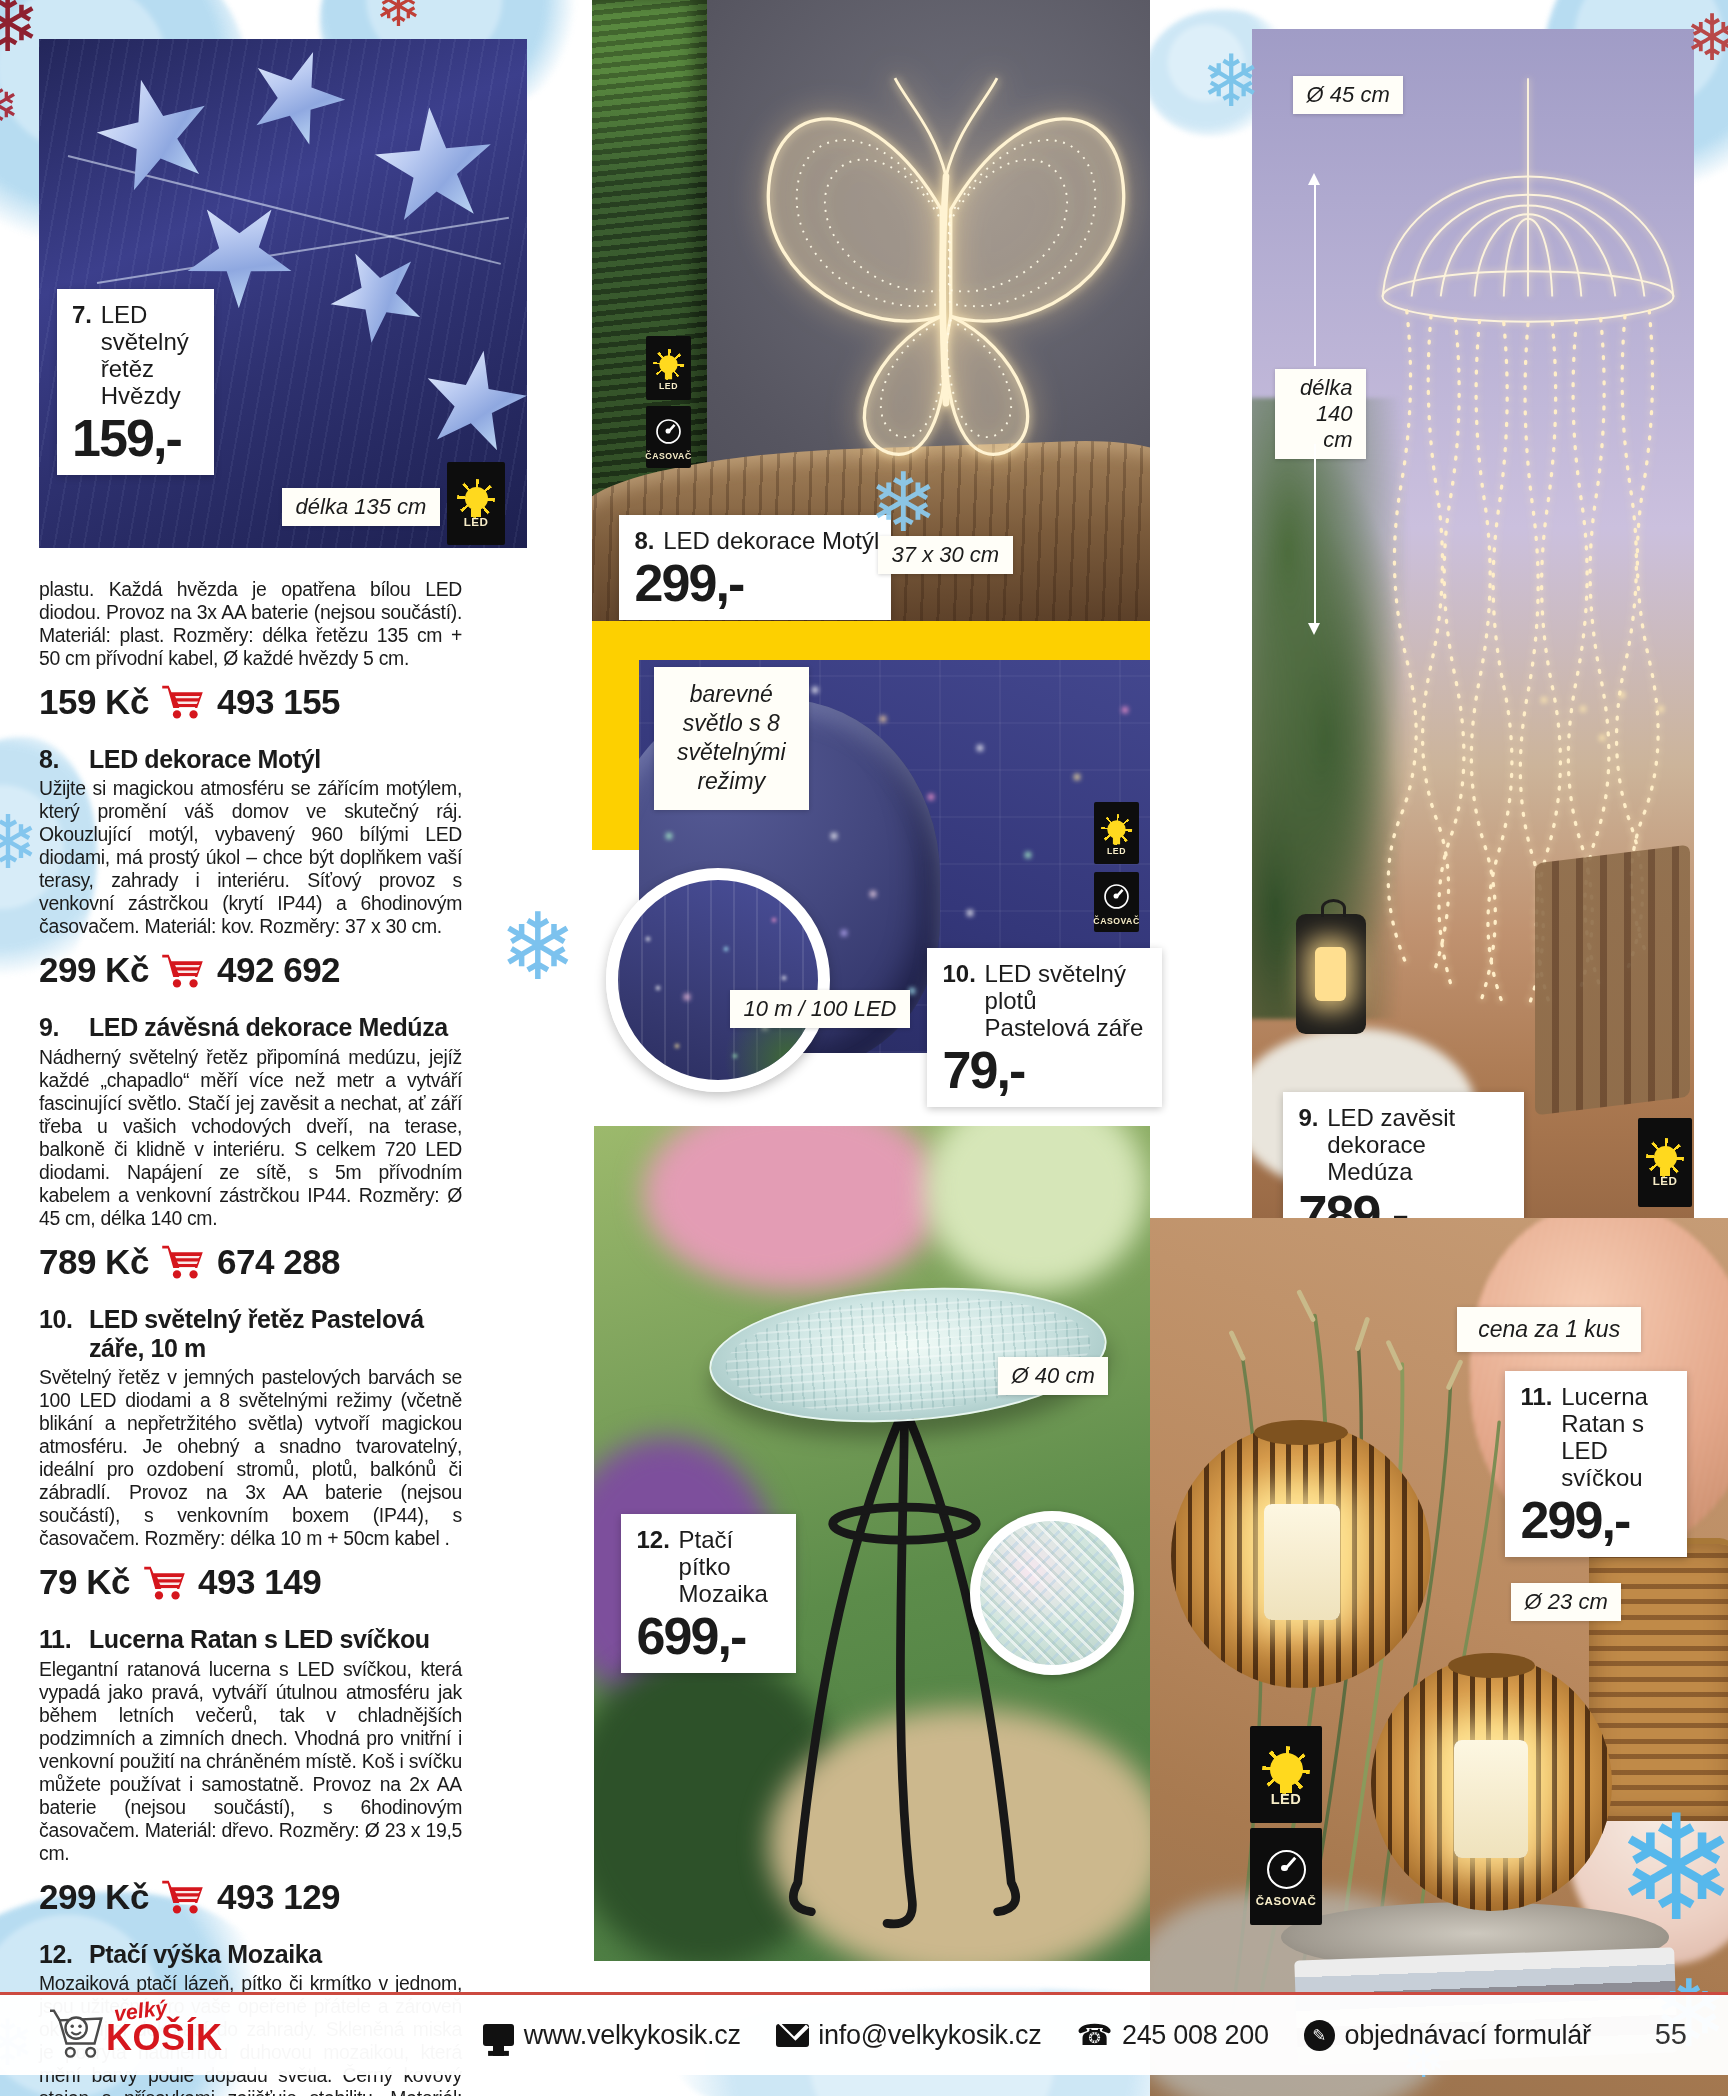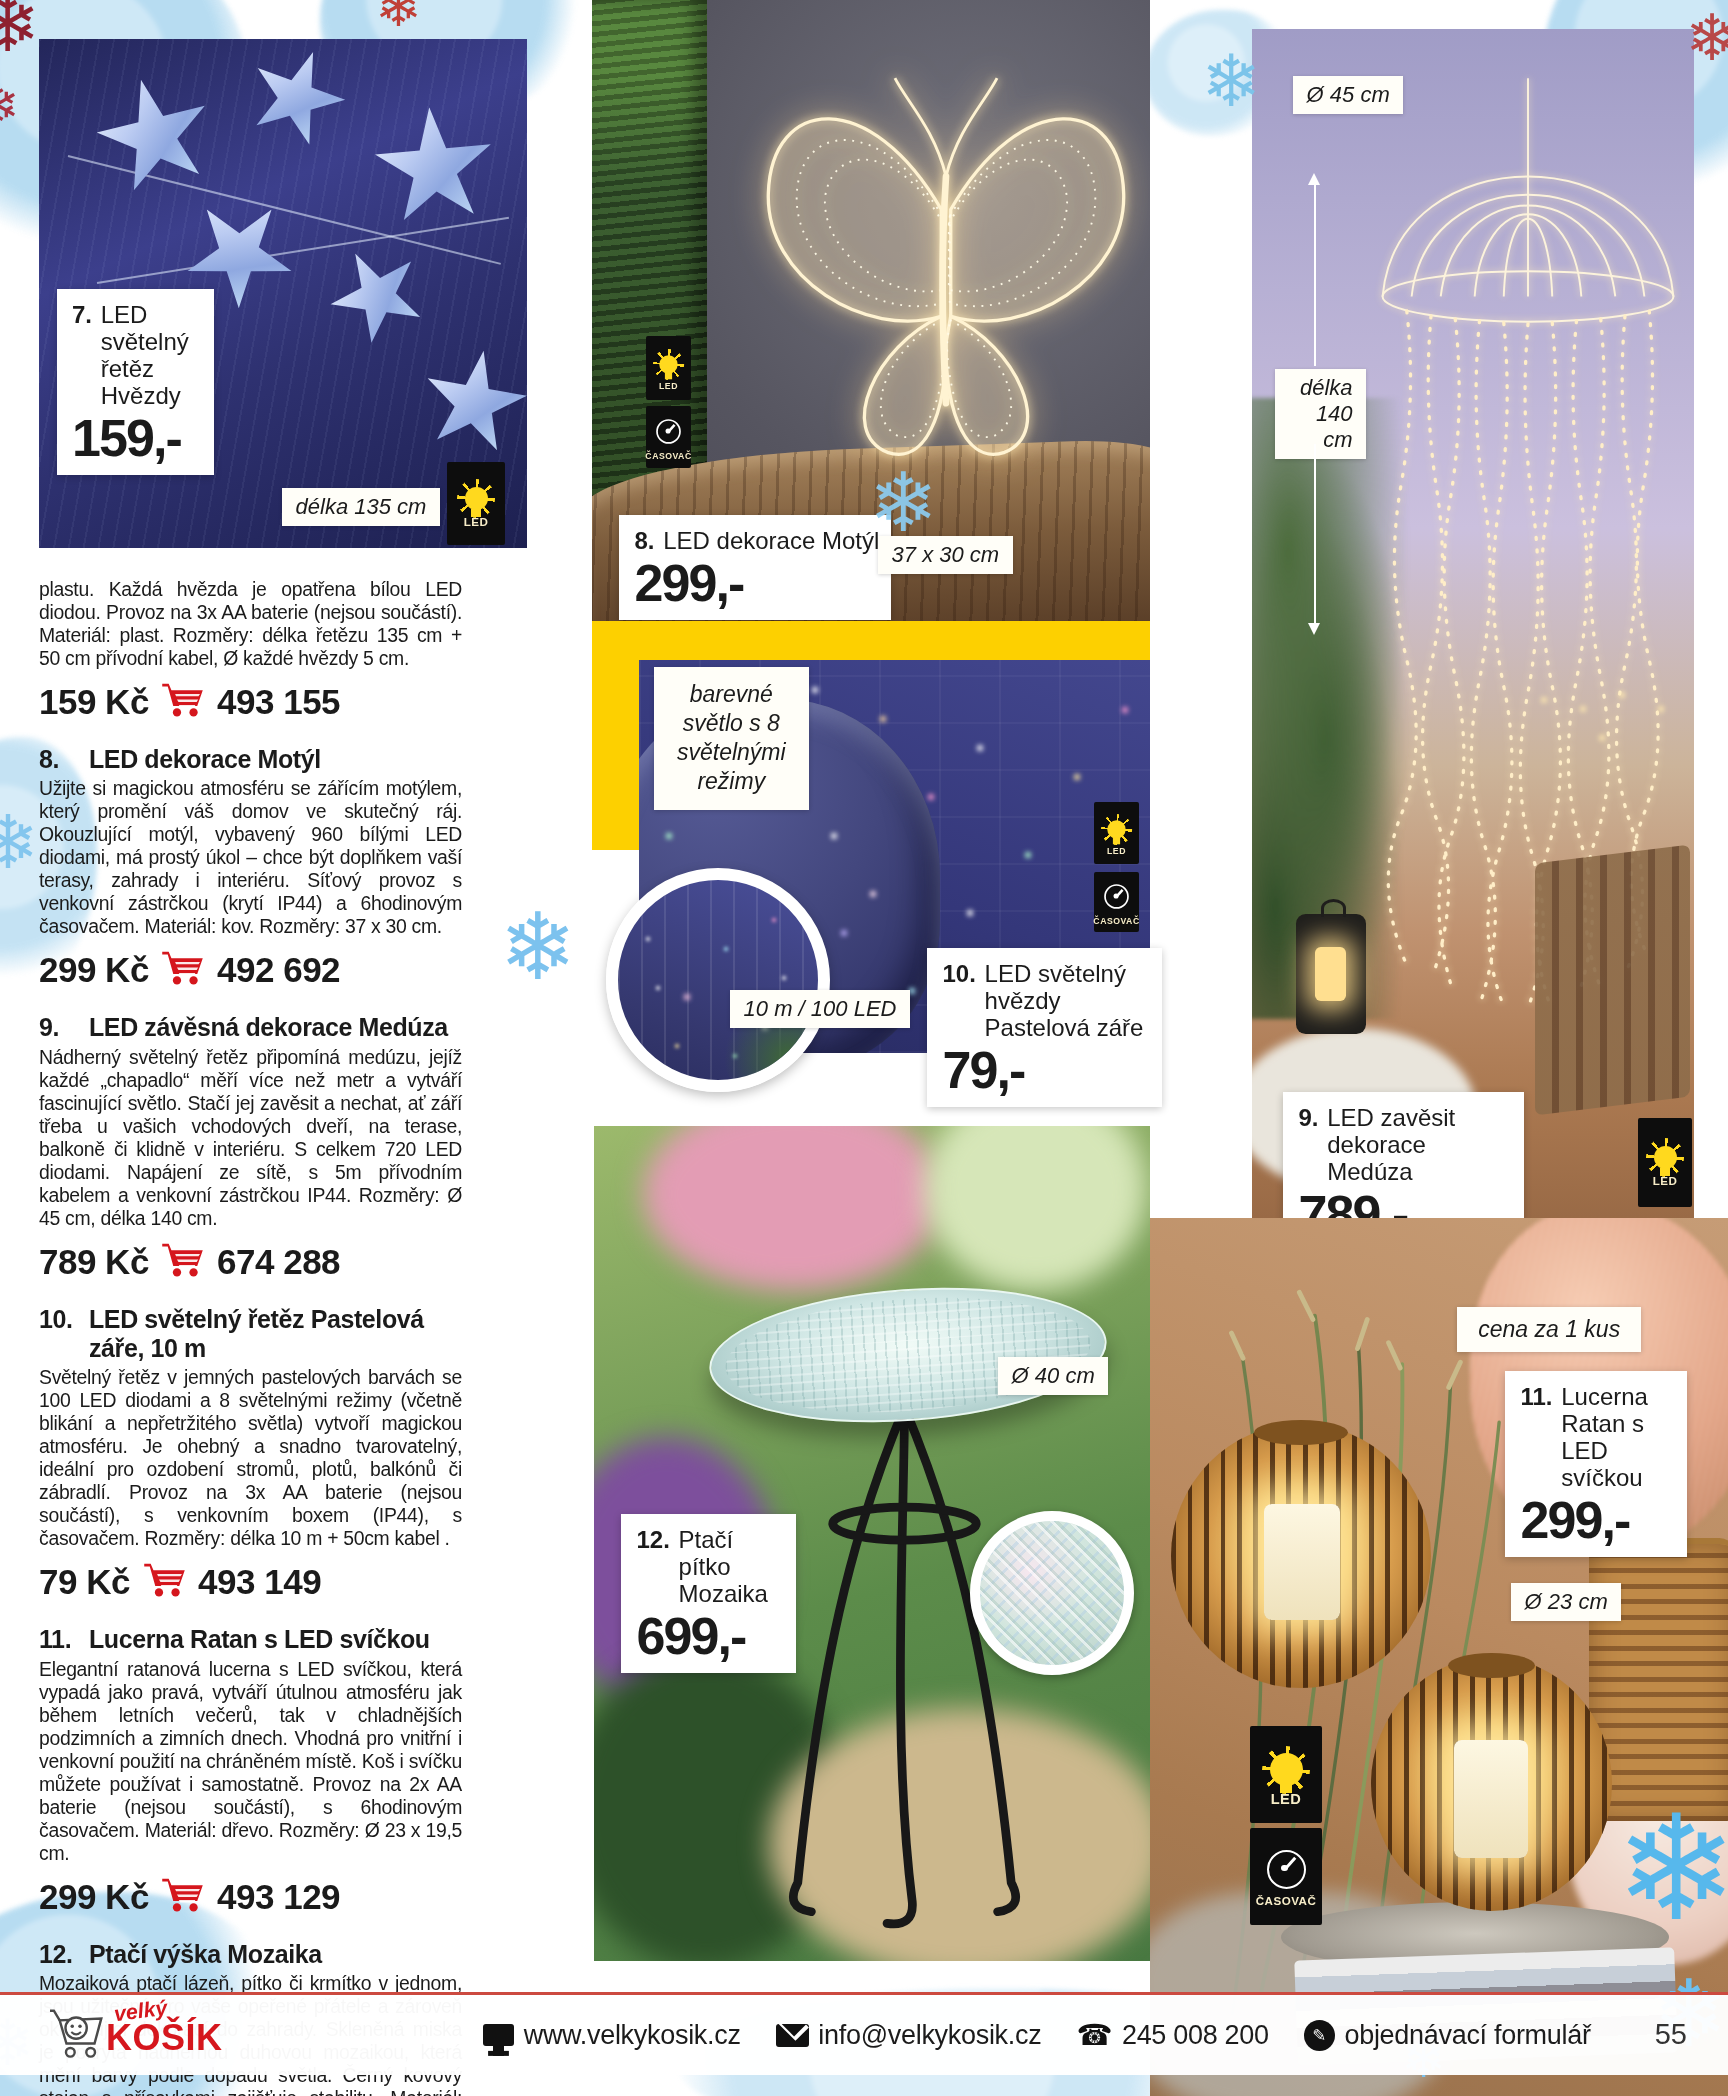--- a/index.html
+++ b/index.html
@@ -40,21 +40,21 @@
   .timerc::before{content:"";position:absolute;left:10.7px;top:1.9px;width:2.9px;height:10.7px;background:#fff;
                   transform-origin:50% 100%;transform:rotate(42deg)}
   .timerc::after{content:"";position:absolute;left:8.7px;top:8.7px;width:6.8px;height:6.8px;border-radius:50%;background:#fff}
   .badge.big .timerc{width:35px;height:35px}
   .badge.big .timerc::before{left:15.5px;height:14.6px}
   .badge.big .timerc::after{left:12.6px;top:12.6px}
 
   
   #left-col{position:absolute;left:39px;top:578px;width:423px}
   #left-col p{margin:0;font-size:19.4px;line-height:23px;letter-spacing:-0.3px;text-align:justify}
-  .price-row{display:flex;gap:12.6px;margin:11.6px 0 0;font-weight:bold;font-size:35px;letter-spacing:-0.5px}
+  .price-row{display:flex;align-items:center;gap:12.6px;margin:11.6px 0 0;font-weight:bold;font-size:35px;letter-spacing:-0.5px}
   .cart{width:43px;height:35px;flex:none}
   .item-head{display:flex;margin:23px 0 3.9px;font-size:25px;font-weight:bold;letter-spacing:-0.4px;line-height:29px}
   .item-head .num{flex:none;width:50px}
 
   
   #ph-stars{left:39px;top:39px;width:488px;height:509px;
      background:linear-gradient(155deg,#23265a 0%,#3c3f8c 35%,#2e3170 60%,#1d2050 100%)}
   #ph-stars .grain{position:absolute;inset:0;opacity:.5;
      background:repeating-linear-gradient(100deg, rgba(200,215,255,.12) 0 1.9px, transparent 1.9px 14.6px)}
   .star5{position:absolute;clip-path:polygon(50% 0%,61% 35%,98% 35%,68% 57%,79% 91%,50% 70%,21% 91%,32% 57%,2% 35%,39% 35%);
@@ -295,21 +295,21 @@
      29px 58px 3.9px 1px #fff, 68px 116px 4.9px 1.9px #ffc9e6, 107px 68px 3.9px 1px #aef3ff,
      146px 146px 4.9px 1.9px #fff, 58px 165px 3.9px 1px #ffe9a0, 155px 39px 3.9px 1px #ff9ad0,
      116px 175px 3.9px 1px #b0ffd0, 39px 107px 3.9px 1px #fff, 165px 97px 3.9px 1px #fff"></div>
   <div class="branch"></div>
 </div>
 <div class="dim-label" style="left:730px;top:990px">10 m / 100 LED</div>
 <div class="price-tag" style="left:927px;top:948px;width:206px">
   <div class="tag-top">
     <span class="tag-num">10.</span>
     <span class="tag-name">
-      <span style="display:block">LED světelný hvězdy</span>
+      <span style="display:block">LED světelný plotů</span>
       <span style="display:block">Pastelová záře</span>
     </span>
   </div>
   <div class="tag-price">79,-</div>
 </div>
 
 <div class="photo" id="ph-birdbath">
   <div class="blob" style="left:49px;top:-29px;width:301px;height:194px;background:#e39cb4"></div>
   <div class="blob" style="left:330px;top:-39px;width:223px;height:204px;background:#d6e6b8"></div>
   <div class="blob" style="left:-39px;top:311px;width:223px;height:272px;background:#7d4f9c"></div>

